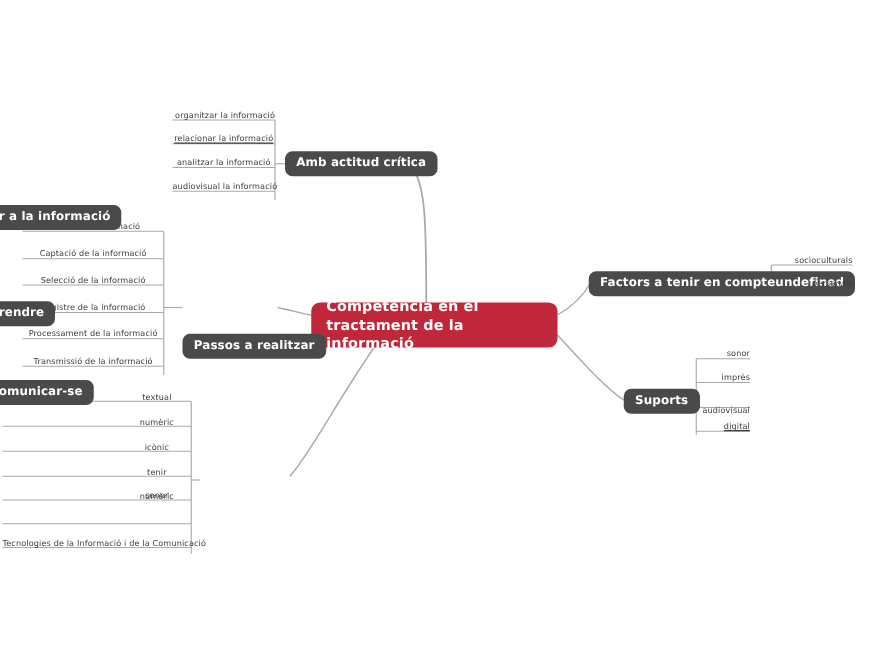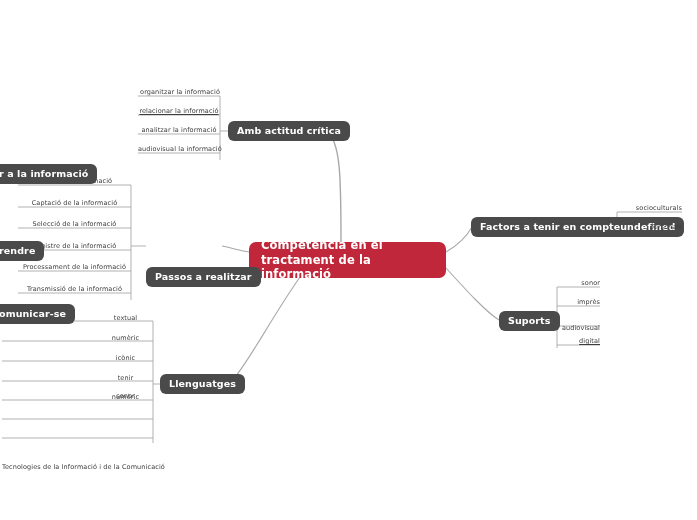--- a/index.html
+++ b/index.html
@@ -125,28 +125,27 @@
   <div class="leaf" style="left:138px;top:146px;width:82px;">audiovisual la informació</div>
 
   <div class="node branch" style="left:146px;top:236px;height:20px;margin-top:31px;">Passos a realitzar</div>
   <div class="leaf" style="left:18px;top:178px;width:113px;">Cerca de la informació</div>
   <div class="leaf" style="left:18px;top:200px;width:113px;">Captació de la informació</div>
   <div class="leaf" style="left:18px;top:221px;width:113px;">Selecció de la informació</div>
   <div class="leaf" style="left:18px;top:243px;width:113px;">Registre de la informació</div>
   <div class="leaf" style="left:18px;top:264px;width:113px;">Processament de la informació</div>
   <div class="leaf" style="left:18px;top:286px;width:113px;">Transmissió de la informació</div>
 
-  <div class="node branch" style="left:160px;top:374px;height:20px;">Llenguatges</div>
   <div class="leaf" style="left:98px;top:315px;width:55px;">textual</div>
   <div class="leaf" style="left:98px;top:335px;width:55px;">numèric</div>
   <div class="leaf" style="left:98px;top:355px;width:55px;">icònic</div>
   <div class="leaf" style="left:98px;top:375px;width:55px;">tenir</div>
   <div class="leaf" style="left:98px;top:394px;width:55px;">numèric</div>
   <div class="leaf" style="left:98px;top:393px;width:55px;">sonor</div>
-  <div class="leaf" style="left:2px;top:432px;width:151px;margin-top:32px;">Tecnologies de la Informació i de la Comunicació</div>
+  <div class="leaf" style="left:2px;top:432px;width:151px;">Tecnologies de la Informació i de la Comunicació</div>
 
   <div class="node branch" style="left:471px;top:217px;height:20px;">Factors a tenir en compteundefined</div>
   <div class="leaf right" style="left:622px;top:205px;width:60px;">socioculturals</div>
   <div class="leaf right" style="left:622px;top:224px;width:60px;font-style:italic;">personals</div>
 
   <div class="node branch" style="left:499px;top:311px;height:20px;">Suports</div>
   <div class="leaf right" style="left:557px;top:280px;width:43px;">sonor</div>
   <div class="leaf right" style="left:557px;top:299px;width:43px;">imprès</div>
   <div class="leaf right" style="left:557px;top:325px;width:43px;">audiovisual</div>
   <div class="leaf right" style="left:557px;top:338px;width:43px;text-decoration:underline;">digital</div>

